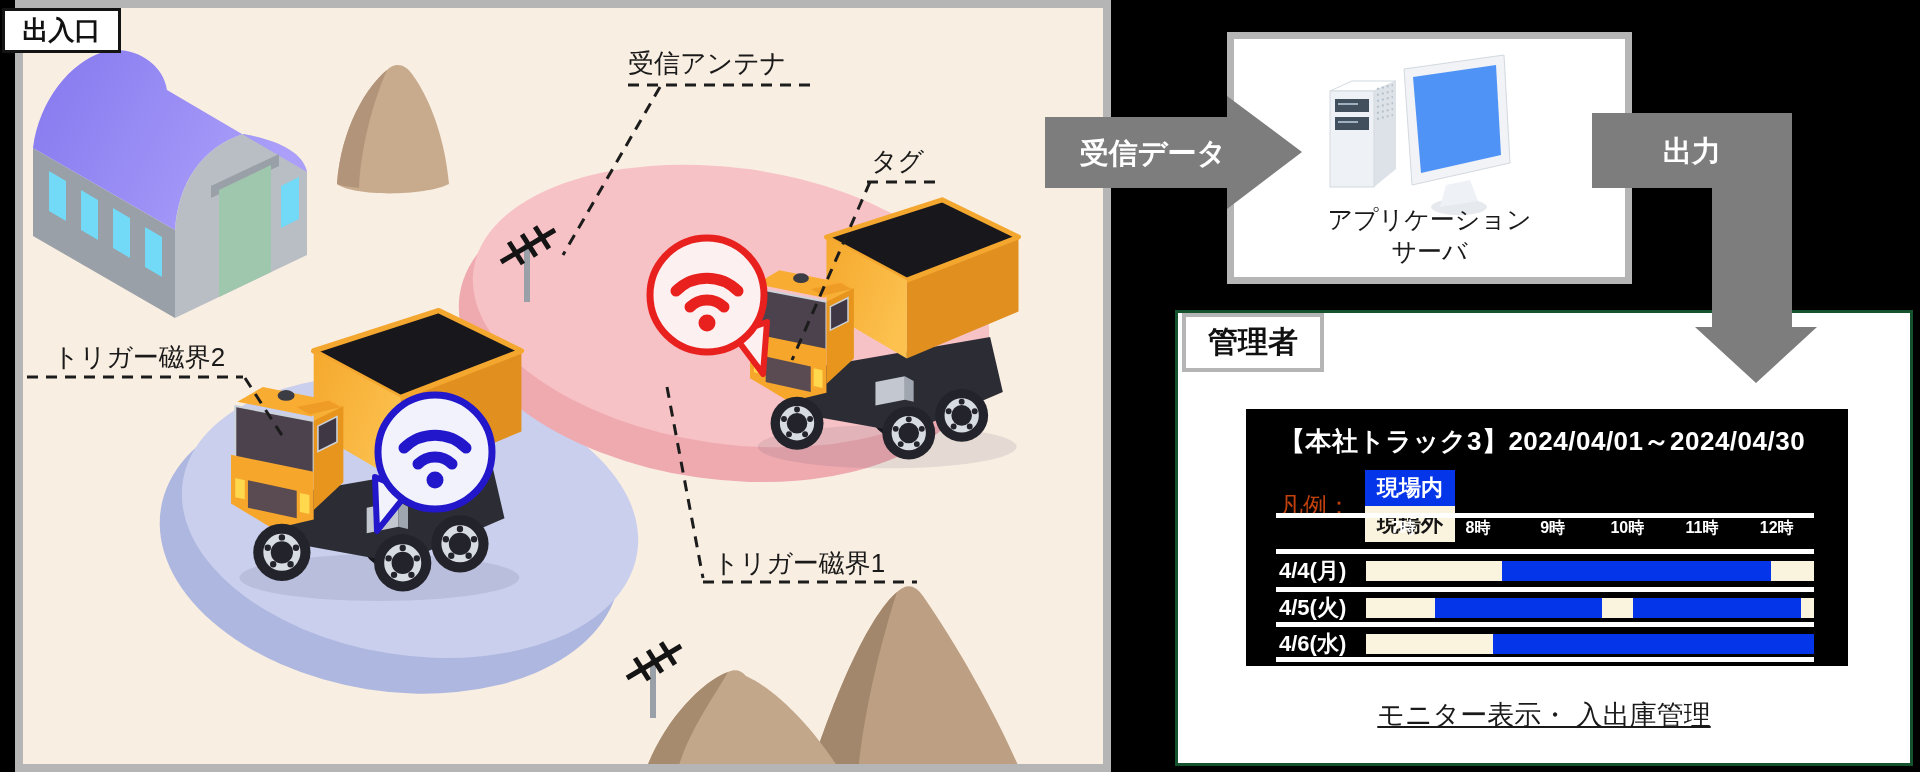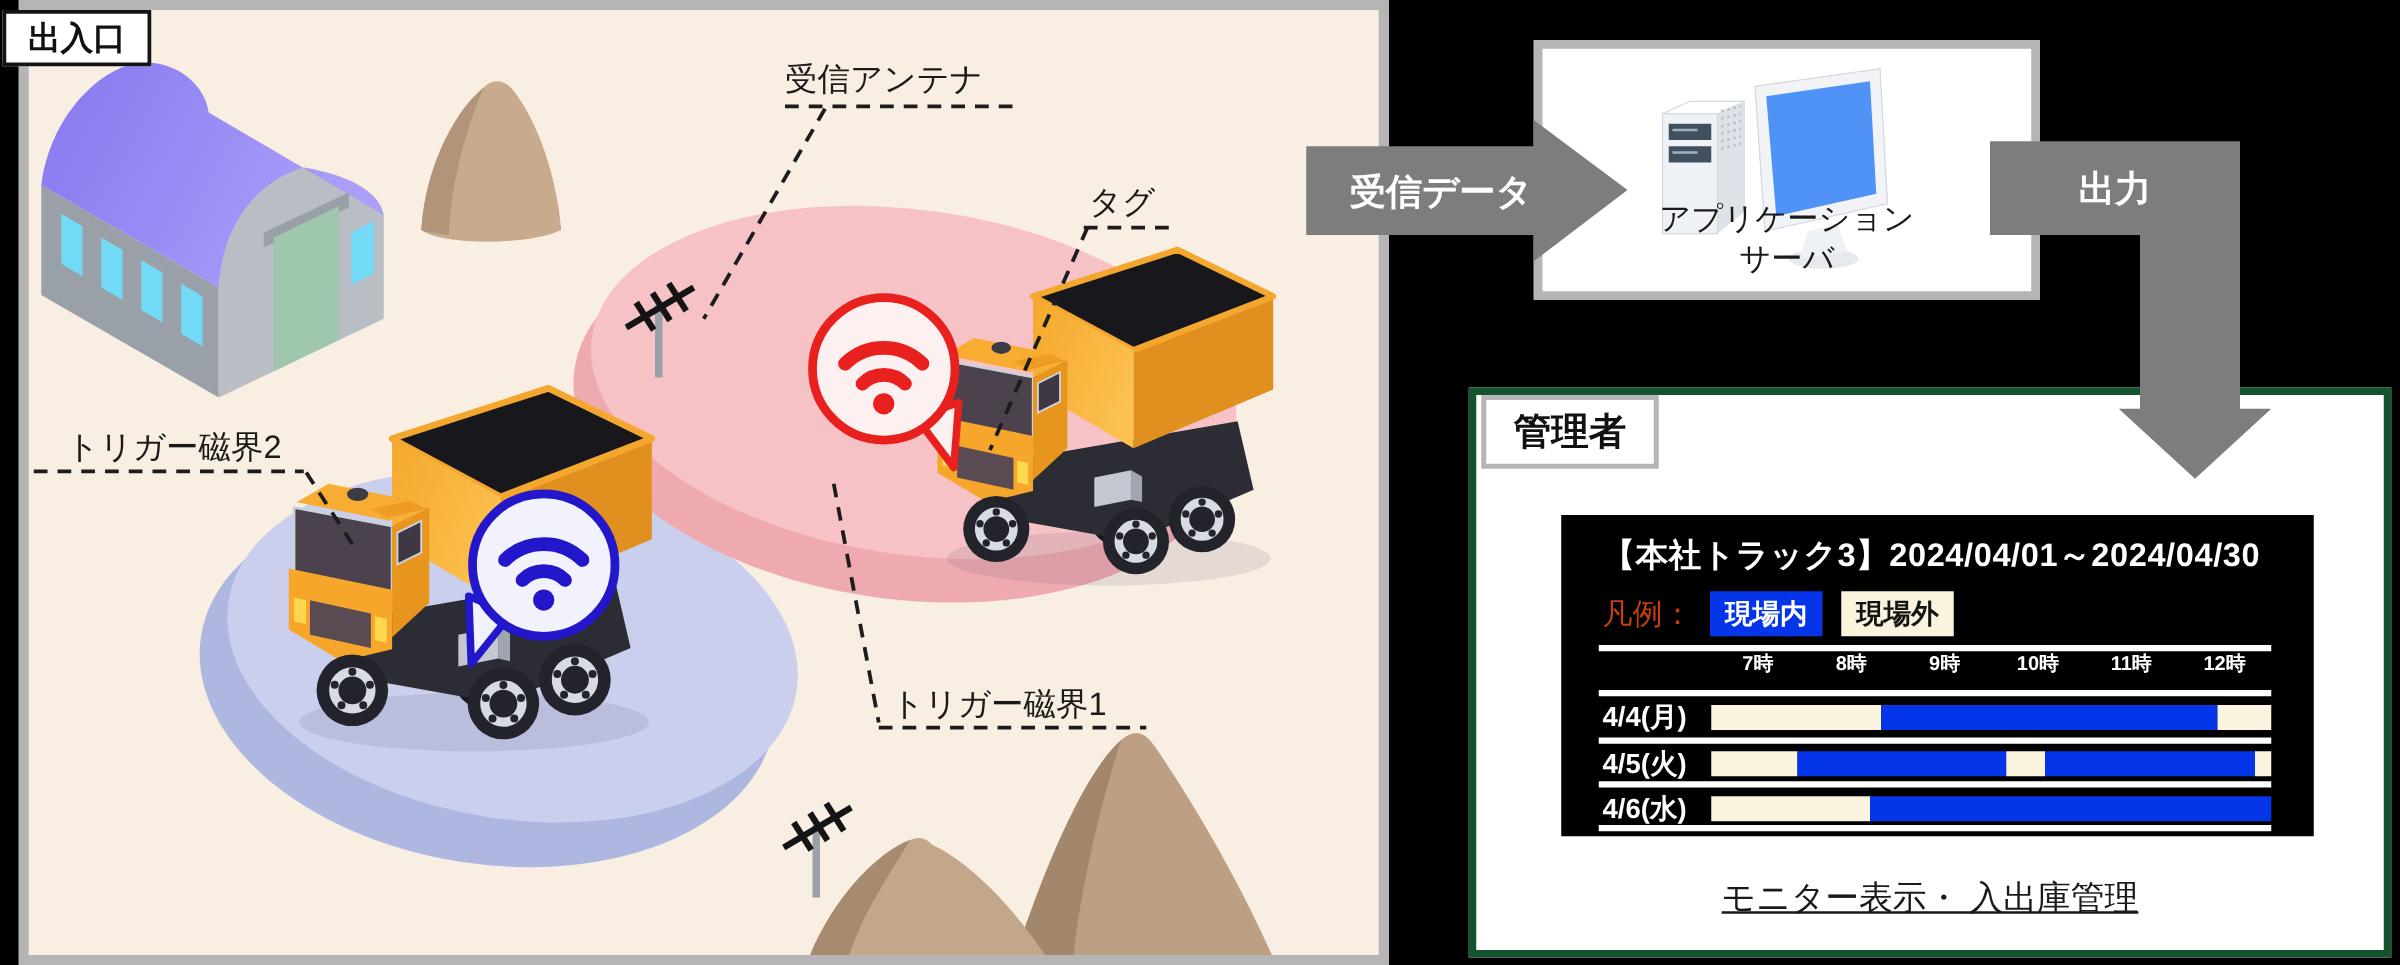--- a/index.html
+++ b/index.html
@@ -14,28 +14,28 @@
   svg text{font-family:"Liberation Sans","DejaVu Sans",sans-serif;fill:#1a1a1a;font-size:26px;font-weight:500;}
   .entrance-label{position:absolute;left:2px;top:8px;width:119px;height:45px;background:#fff;
     border:3px solid #141414;box-sizing:border-box;display:flex;align-items:center;justify-content:center;
     font-size:26px;font-weight:700;color:#111;z-index:5;}
 
   
   .flow-arrow{position:absolute;z-index:6;}
   .flow-arrow text{fill:#fff;font-size:29px;font-weight:700;}
 
   
-  .server-box{position:absolute;left:1227px;top:32px;width:405px;height:208px;background:#fff;
+  .server-box{position:absolute;left:1227px;top:32px;width:405px;height:252px;background:#fff;
     border:7px solid #b5b5b5;box-sizing:border-box;}
   .server-caption{position:absolute;left:0;right:0;bottom:10px;text-align:center;
     font-size:25px;line-height:32px;color:#1a1a1a;}
 
   
   .manager-box{position:absolute;left:1175px;top:310px;width:738px;height:456px;background:#fff;
-    border:6px solid #14532d;box-sizing:border-box;}
+    border:3px solid #14532d;box-sizing:border-box;}
   .manager-label{position:absolute;left:4px;top:0px;background:#fff;border:4px solid #b5b5b5;
     padding:5px 22px;font-size:30px;font-weight:700;color:#111;}
   .monitor{position:absolute;left:68px;top:96px;width:602px;height:257px;background:#000;}
   .monitor .title{position:absolute;left:33px;top:15px;color:#fff;font-size:26px;font-weight:700;letter-spacing:.5px;}
   .legend-row{position:absolute;left:33px;top:61px;display:flex;align-items:center;}
   .legend-row .legend-label{color:#c2410c;font-size:24px;font-weight:500;margin-right:14px;}
   .legend-row .badge{display:inline-block;padding:3px 12px;font-size:22px;font-weight:700;margin-right:15px;}
   .hline{position:absolute;left:30px;width:538px;height:5px;background:#fff;}
   .time-header{position:absolute;left:120px;top:109px;width:448px;display:flex;}
   .time-header .tick{flex:1;text-align:center;color:#fff;font-size:16px;font-weight:700;}
@@ -223,21 +223,21 @@
     <text x="107" y="56" text-anchor="middle">出力</text>
   </svg>
 
   <div class="manager-box">
     <div class="manager-label">管理者</div>
 
     <div class="monitor" id="monitor-screen">
       <div class="title">【本社トラック3】2024/04/01～2024/04/30</div>
       <div class="legend-row">
         <span class="legend-label">凡例：</span>
-        <span id="legend-badges" style="display:inline-flex;">
+        <span id="legend-badges" style="display:inline-flex;flex-direction:column;">
             <span class="badge" style="background: rgb(4, 53, 232); color: rgb(255, 255, 255);">現場内</span>
             <span class="badge" style="background: rgb(250, 243, 222); color: rgb(20, 20, 20);">現場外</span>
           </span>
       </div>
       <div class="hline" style="top:104px;"></div>
       <div class="time-header" id="time-header">
           <div class="tick">7時</div>
           <div class="tick">8時</div>
           <div class="tick">9時</div>
           <div class="tick">10時</div>

